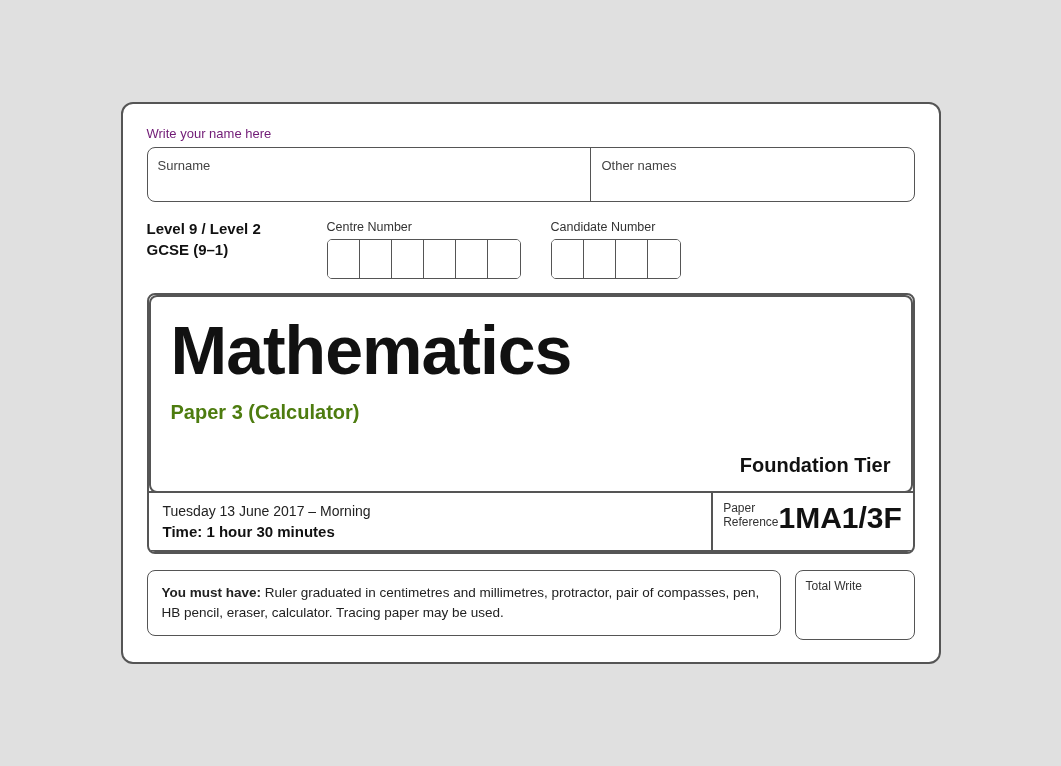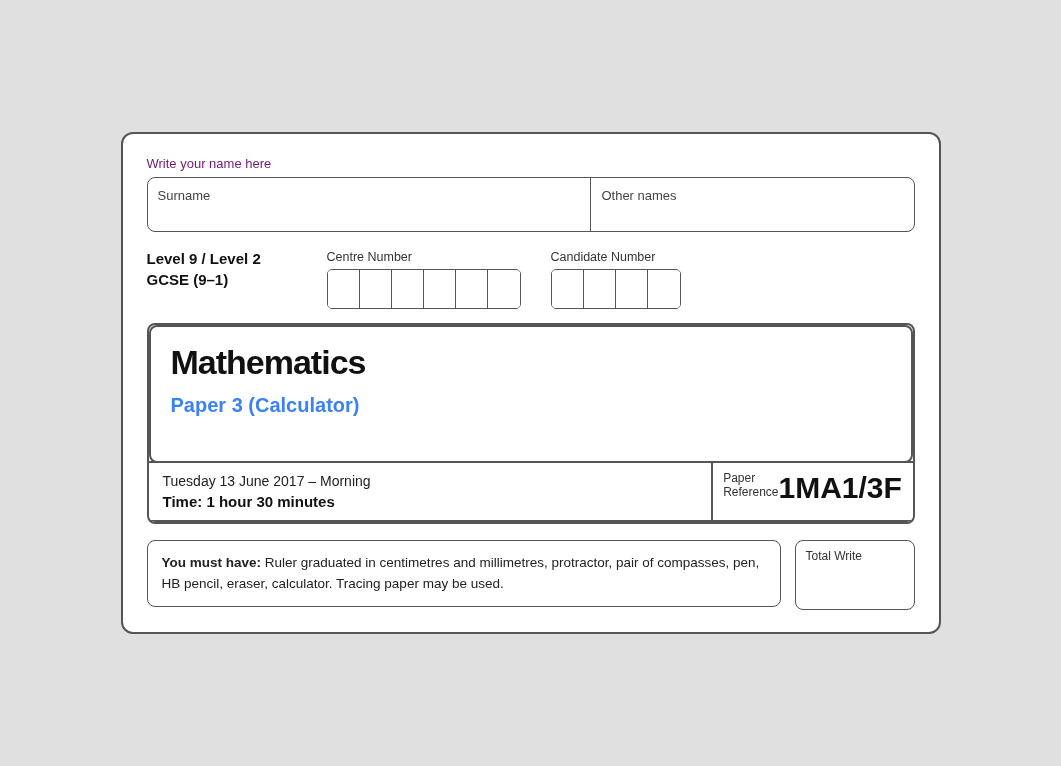--- a/index.html
+++ b/index.html
@@ -120,32 +120,32 @@
     
     .subject-box {
       border: 2px solid #555;
       border-radius: 8px;
       padding: 18px 20px 14px 20px;
       margin-bottom: 0;
       position: relative;
     }
 
     .subject-title {
-      font-size: 34px;
+      font-size: 68px;
       font-weight: 900;
       color: #111;
       line-height: 1.05;
       margin-bottom: 14px;
       letter-spacing: -1px;
     }
 
     .subject-subtitle {
       font-size: 20px;
       font-weight: bold;
-      color: #3b82f6;
+      color: #4d7c0f;
       margin-bottom: 30px;
     }
 
     .tier-label {
       text-align: right;
       font-size: 20px;
       font-weight: bold;
       color: #111;
     }
 
@@ -281,20 +281,21 @@
           <div class="number-box"></div>
         </div>
       </div>
     </div>
   </div>
 
   <div class="subject-date-wrapper">
     <div class="subject-box">
       <div class="subject-title">Mathematics</div>
       <div class="subject-subtitle">Paper 3 (Calculator)</div>
+      <div class="tier-label">Foundation Tier</div>
     </div>
     <div class="date-ref-section">
       <div class="date-time-area">
         <div class="date-text">Tuesday 13 June 2017 – Morning</div>
         <div class="time-text">Time: 1 hour 30 minutes</div>
       </div>
       <div class="paper-ref-area">
         <div class="paper-ref-label">Paper Reference</div>
         <div class="paper-ref-value">1MA1/3F</div>
       </div>

